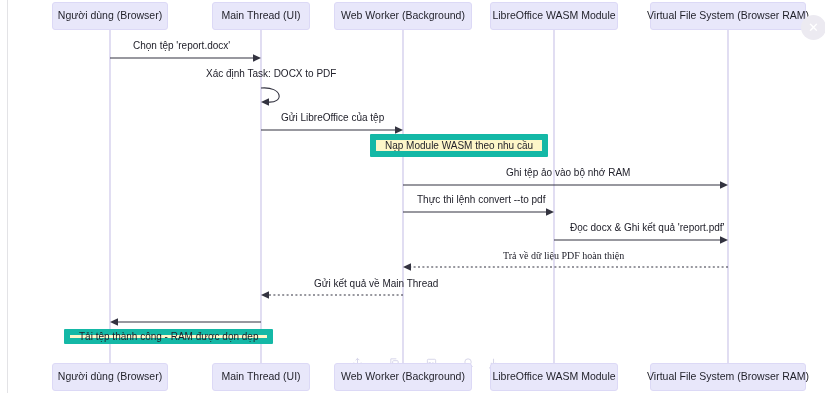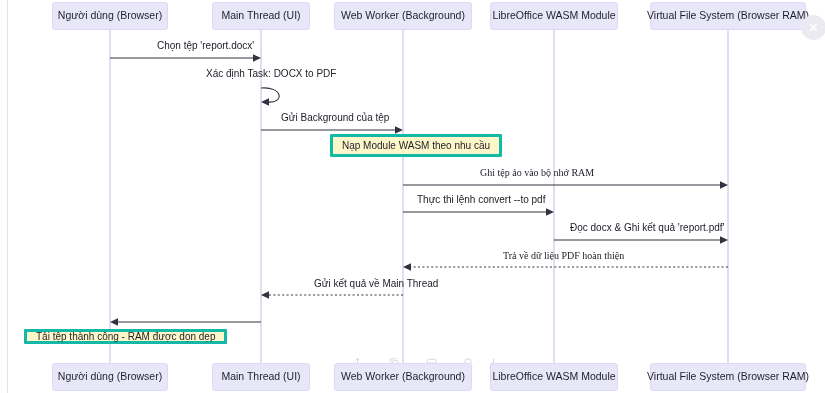--- a/index.html
+++ b/index.html
@@ -59,29 +59,30 @@
   .msg-label {
     position: absolute;
     color: #22222c;
     font-size: 10px;
     white-space: nowrap;
     line-height: 1;
   }
   .note {
     position: absolute;
     background: #fdf6c8;
-    border: 3px solid #14b8a6;
+    border: 6px solid #14b8a6;
     color: #1f1f28;
     font-size: 10px;
     line-height: 1;
     display: flex;
     align-items: center;
     padding: 0 9px;
     white-space: nowrap;
     border-radius: 1px;
+    margin-left: 40px;
   }
   .close-btn {
     position: absolute;
     left: 801px; top: 15px;
     width: 25px; height: 25px;
     border-radius: 50%;
     background: #eceaf1;
     display: flex;
     align-items: center;
     justify-content: center;
@@ -174,24 +175,24 @@
   <div class="pbox" style="left:334px; top:2px; width:138px; height:28px;">
     <span>Web Worker (Background)</span>
   </div>
   <div class="pbox" style="left:490px; top:2px; width:128px; height:28px;">
     <span>LibreOffice WASM Module</span>
   </div>
   <div class="pbox" style="left:650px; top:2px; width:156px; height:28px;">
     <span>Virtual File System (Browser RAM)</span>
   </div>
 
-  <div class="msg-label" style="left:133px; top:41px;margin-left:24px;">Chọn tệp 'report.docx'</div>
+  <div class="msg-label" style="left:133px; top:41px;">Chọn tệp 'report.docx'</div>
   <div class="msg-label" style="left:206px; top:69px;">Xác định Task: DOCX to PDF</div>
-  <div class="msg-label" style="left:281px; top:113px;">Gửi Background của tệp</div>
-  <div class="msg-label" style="left:480px; top:168px;font-family:Liberation Serif, serif;">Ghi tệp ảo vào bộ nhớ RAM</div>
+  <div class="msg-label" style="left:281px; top:113px;">Gửi LibreOffice của tệp</div>
+  <div class="msg-label" style="left:506px; top:168px;">Ghi tệp ảo vào bộ nhớ RAM</div>
   <div class="msg-label" style="left:417px; top:195px;">Thực thi lệnh convert --to pdf</div>
   <div class="msg-label" style="left:570px; top:223px;">Đọc docx &amp; Ghi kết quả 'report.pdf'</div>
   <div class="msg-label" style="left:503px; top:251px;font-family:Liberation Serif, serif;">Trả về dữ liệu PDF hoàn thiện</div>
   <div class="msg-label" style="left:274px; top:279px;margin-left:40px;">Gửi kết quả về Main Thread</div>
 
   <div class="note" style="left:330px; top:134px; height:23px;">
     <span>Nạp Module WASM theo nhu cầu</span>
   </div>
   <div class="note" style="left:24px; top:329px; height:15px;">
     <span>Tải tệp thành công - RAM được dọn dẹp</span>

